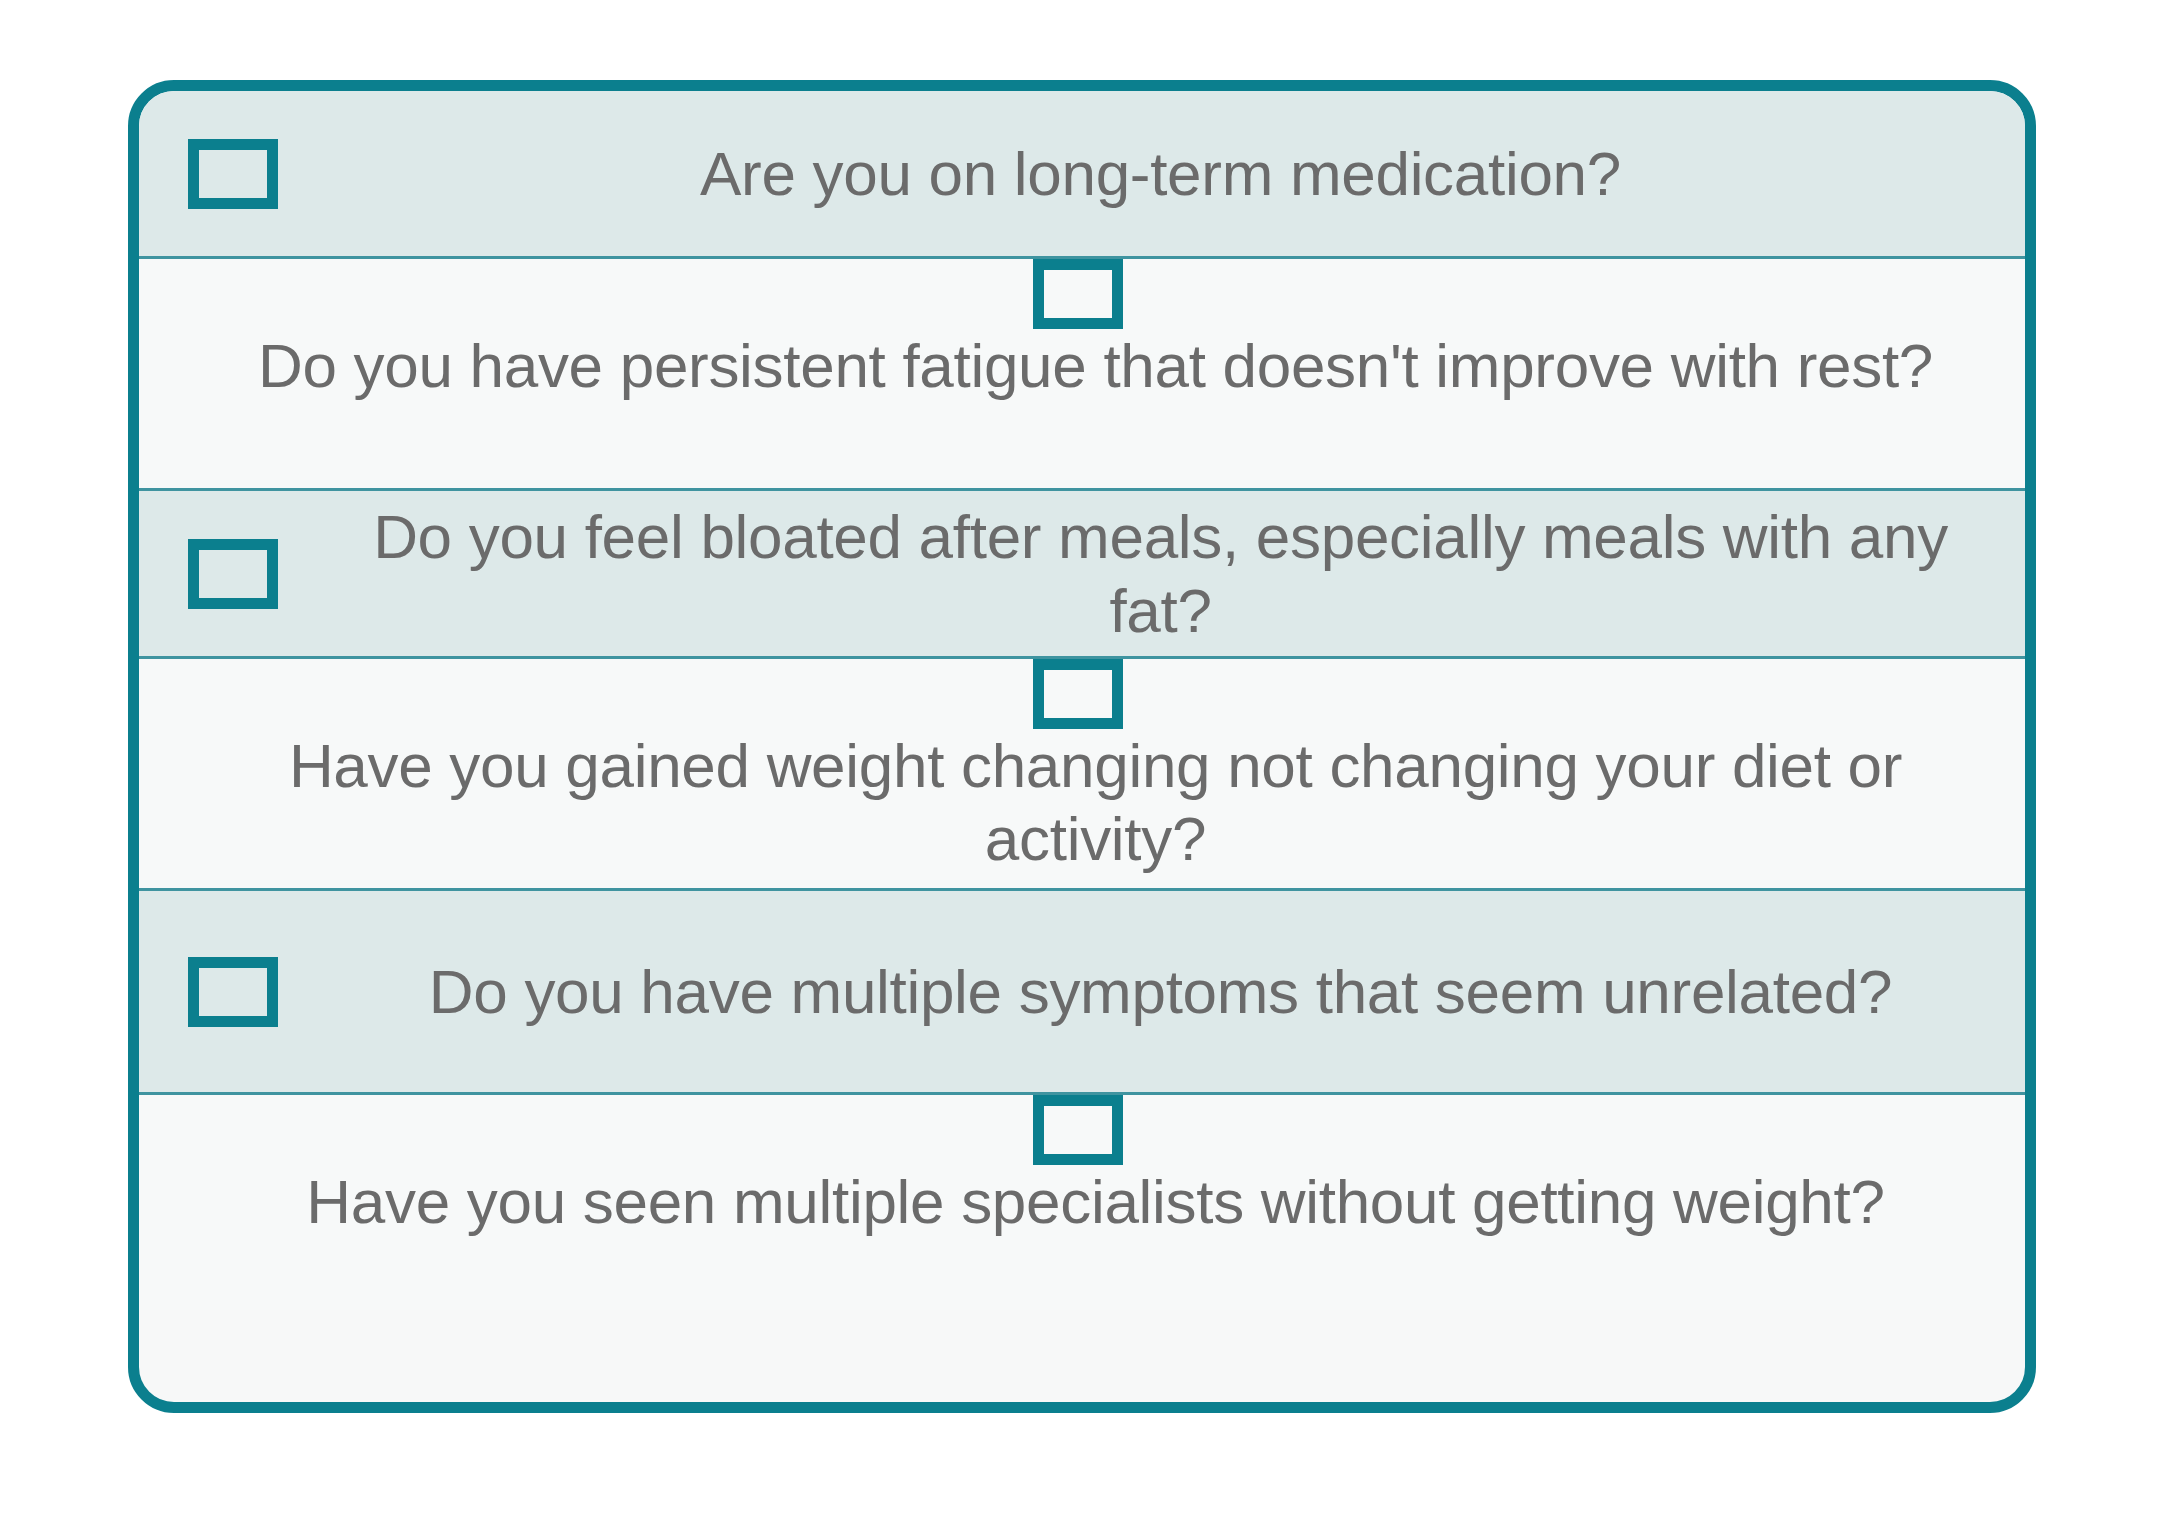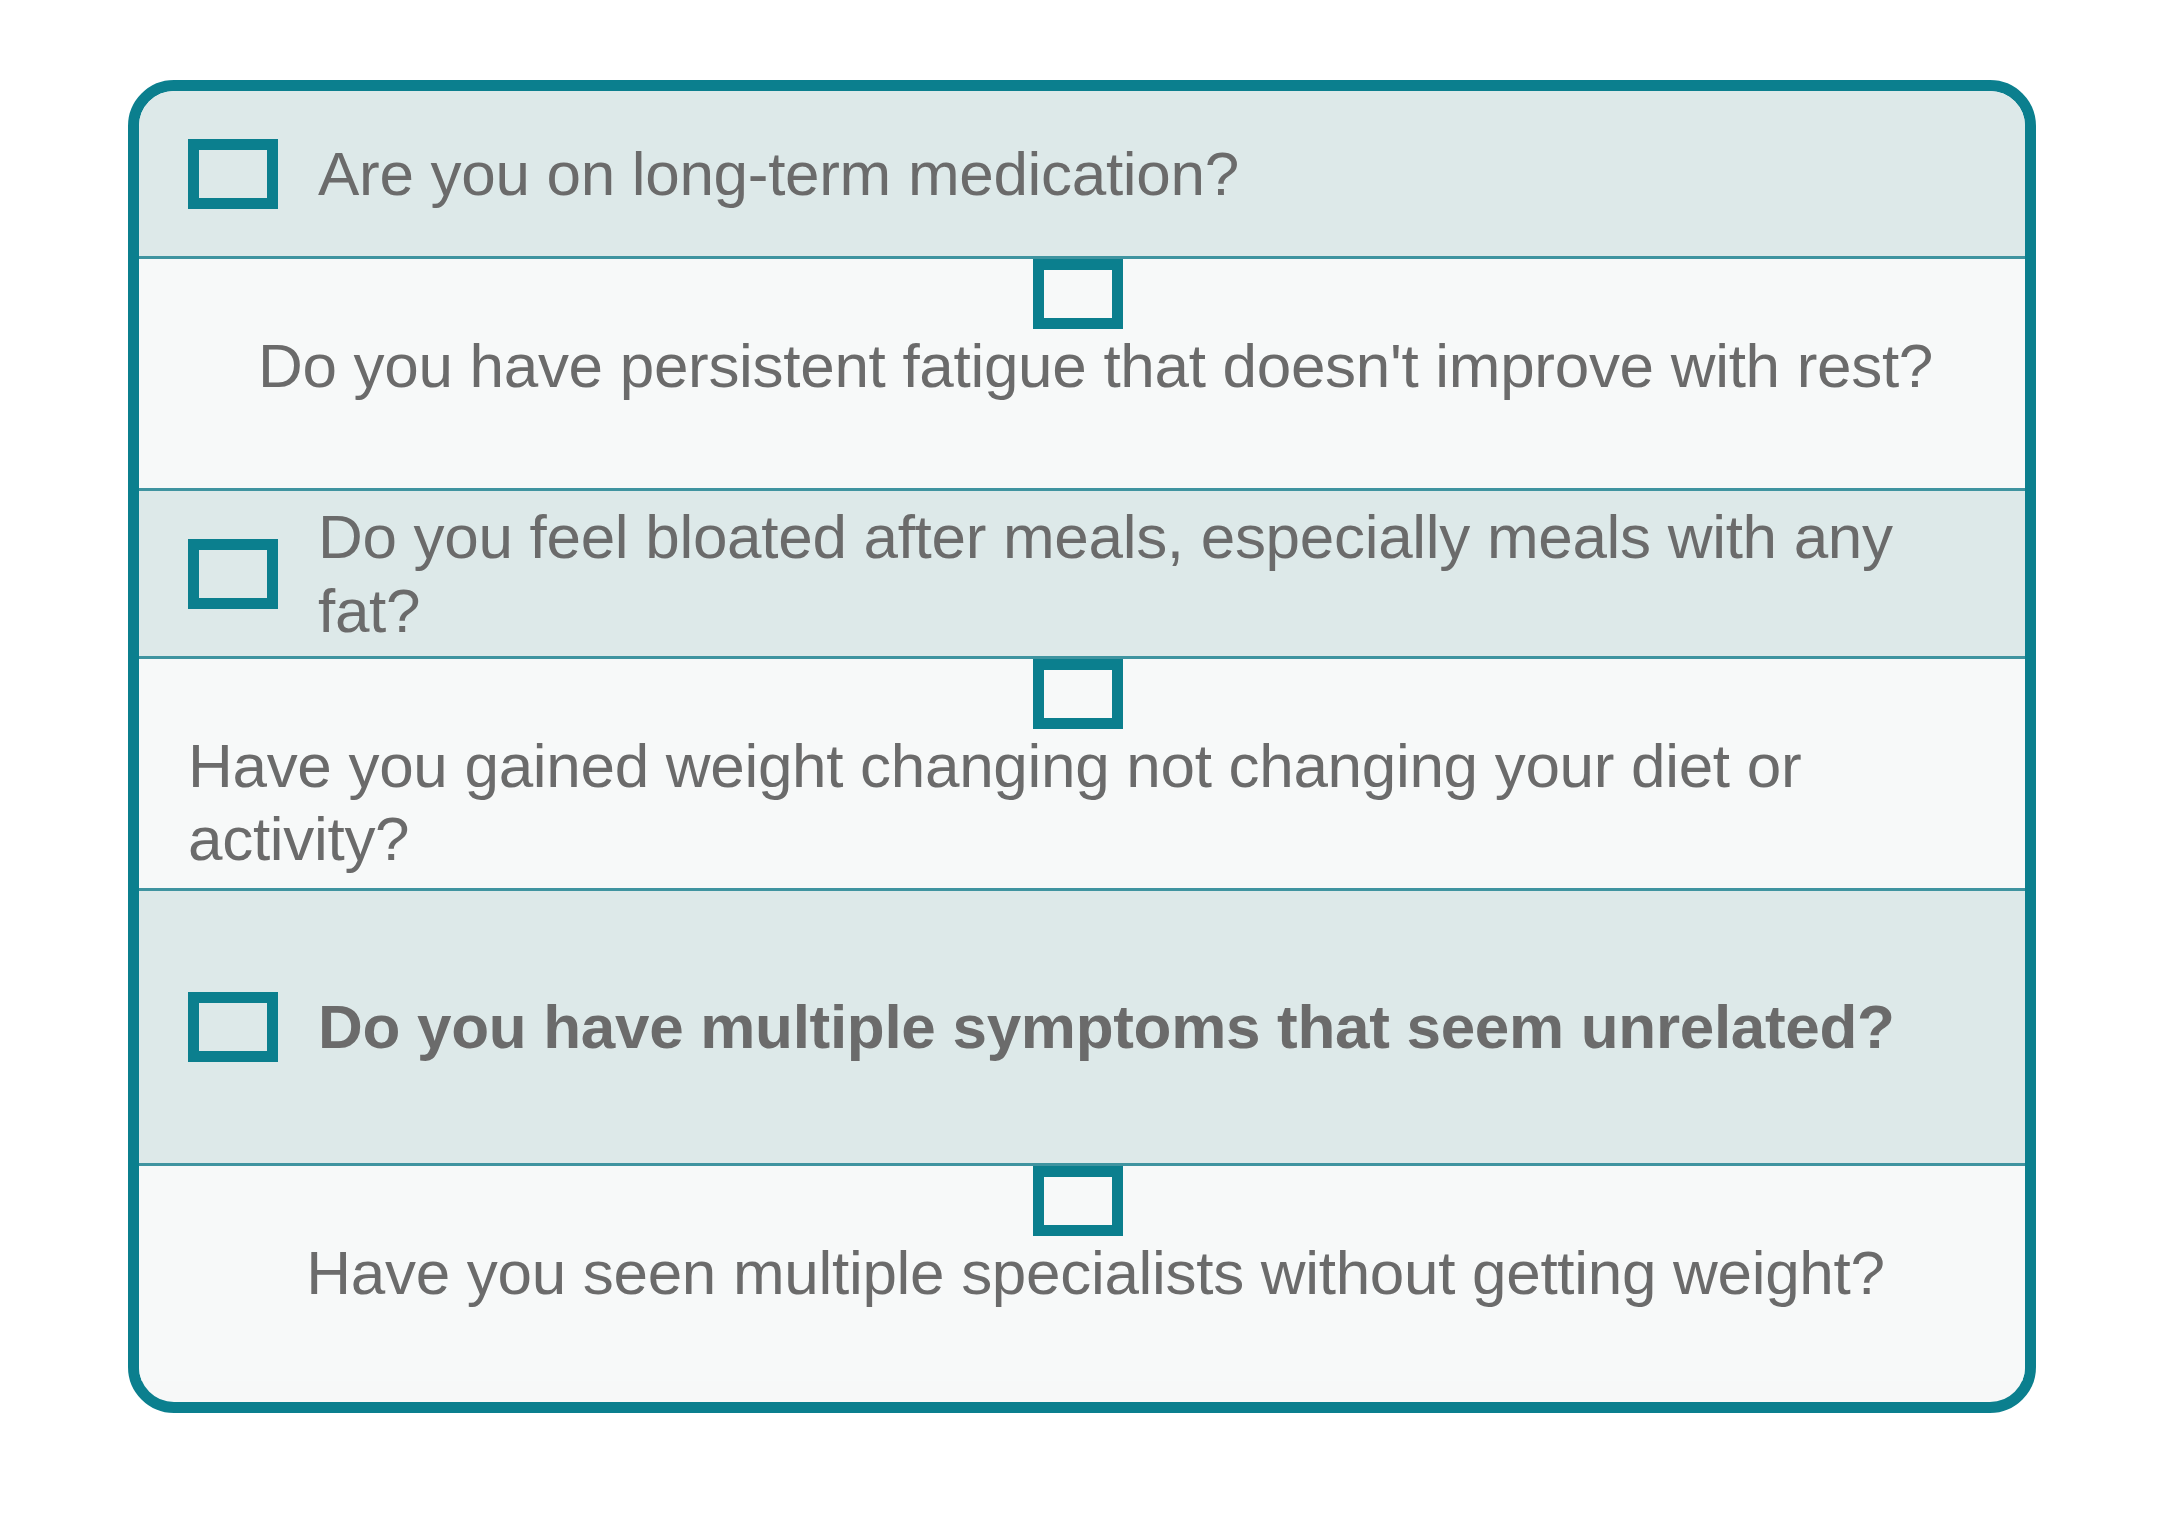--- a/index.html
+++ b/index.html
@@ -24,20 +24,21 @@
     border: 11px solid #0b7f8e;
     border-radius: 46px;
     overflow: hidden;
     background: #f7f8f8;
   }
 
   .rows {
     display: flex;
     flex-direction: column;
     height: 100%;
+    text-align: center;
   }
 
   .checklist-row {
     display: flex;
     align-items: center;
     box-sizing: border-box;
     padding-left: 49px;
     padding-right: 18px;
     border-bottom: 3px solid #3f94a0;
   }
@@ -45,21 +46,21 @@
     border-bottom: none;
   }
 
   .checklist-row.alt-a { background: #dde9e9; }
   .checklist-row.alt-b { background: #f7f9f9; flex-direction: column; }
 
   .row-1 { height: 168px; }
   .row-2 { height: 232px; }
   .row-3 { height: 168px; }
   .row-4 { height: 232px; }
-  .row-5 { height: 275px; font-weight: bold; }
+  .row-5 { height: 204px; }
   .row-6 { height: 215px; }
 
   .checkbox {
     flex: 0 0 auto;
     width: 90px;
     height: 70px;
     box-sizing: border-box;
     border: 11px solid #0b7f8e;
     background: transparent;
     margin-right: 40px;

